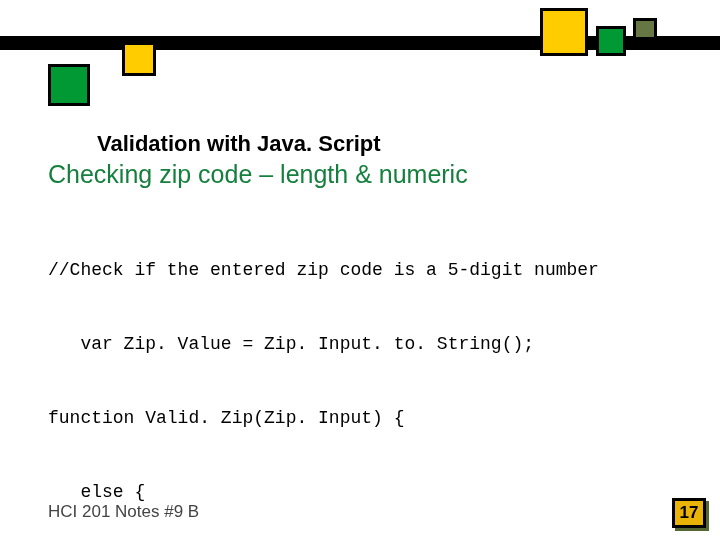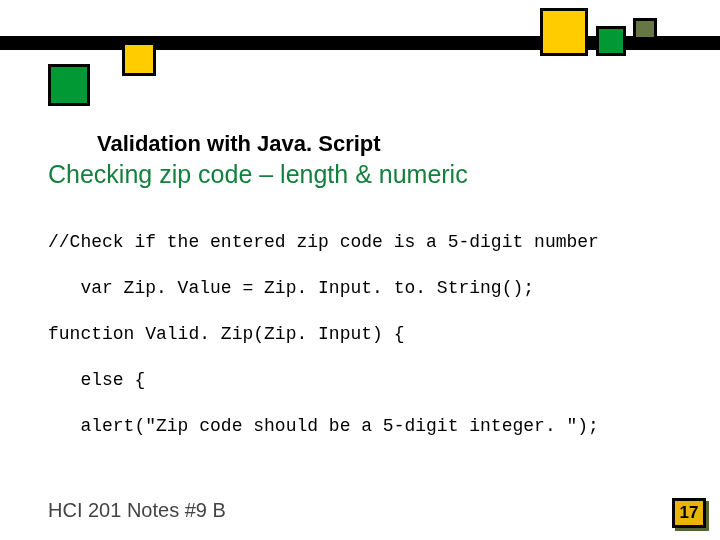--- a/index.html
+++ b/index.html
@@ -58,27 +58,27 @@
   .code-block {
     position: absolute;
     top: 208px;
     left: 48px;
     font-family: "Courier New", Courier, monospace;
     font-size: 18px;
     line-height: 1.28;
     color: #000000;
     white-space: pre;
   }
-  .code-line { display: block; }
+  .code-line { display: block; margin-top: 28px; }
   .bold-line { font-weight: bold; }
   .footer {
     position: absolute;
     bottom: 18px;
     left: 48px;
-    font-size: 20px;
+    font-size: 17px;
     color: #444444;
   }
   .page-badge {
     position: absolute;
     bottom: 12px;
     right: 14px;
     width: 34px;
     height: 30px;
     background: #eab308;
     border: 3px solid #000000;

